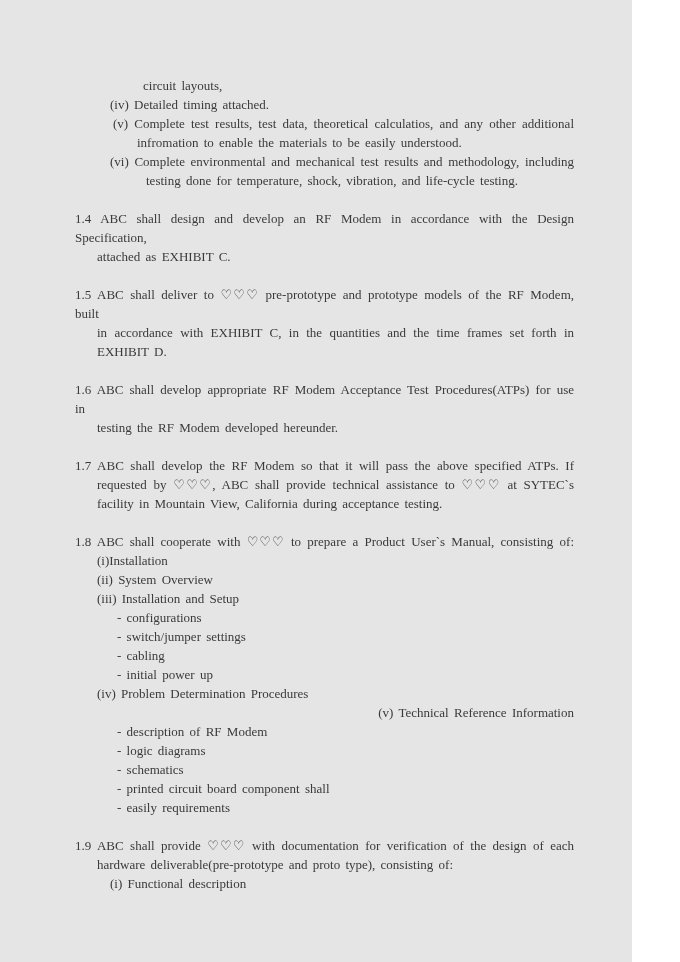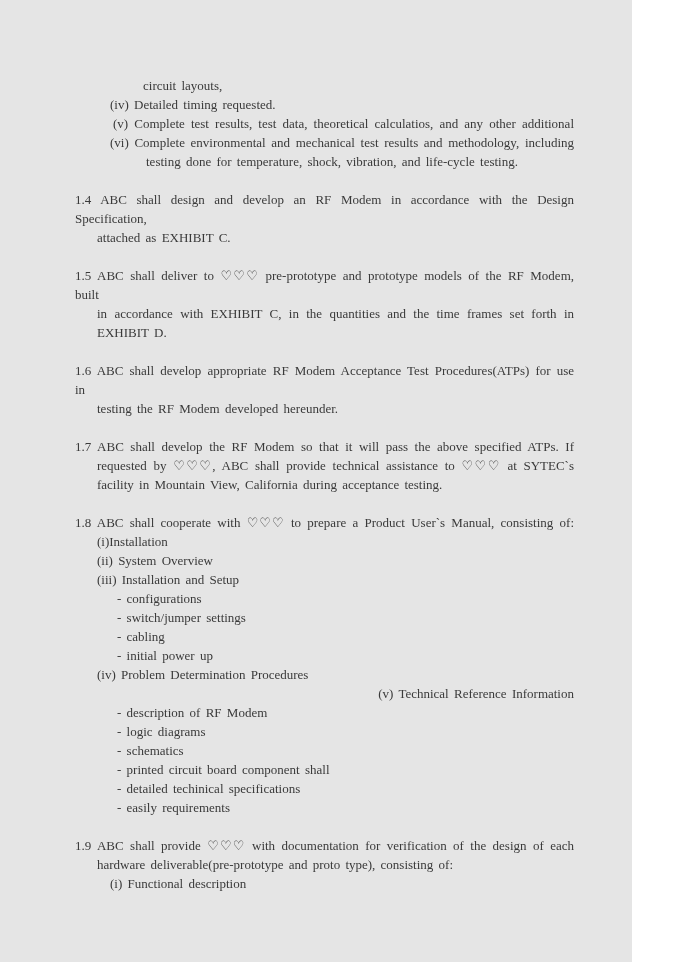--- a/index.html
+++ b/index.html
@@ -31,22 +31,23 @@
   .doc-line.gap {
     margin-top: 19px;
   }
 </style>
 </head>
 <body>
 
 <div class="page">
   <div>
       <div class="doc-line" style="padding-left: 68px;">circuit layouts,</div>
-      <div class="doc-line" style="padding-left: 35px;">(iv) Detailed timing requested.</div>
+      <div class="doc-line" style="padding-left: 35px;">(iv) Detailed timing attached.</div>
       <div class="doc-line justify" style="padding-left: 38px;">(v) Complete test results, test data, theoretical calculatios, and any other additional</div>
+      <div class="doc-line" style="padding-left: 62px;">infromation to enable the materials to be easily understood.</div>
       <div class="doc-line justify" style="padding-left: 35px;">(vi) Complete environmental and mechanical test results and methodology, including</div>
       <div class="doc-line" style="padding-left: 71px;">testing done for temperature, shock, vibration, and life-cycle testing.</div>
       <div class="doc-line justify gap" style="padding-left: 0px;">1.4 ABC shall design and develop an RF Modem in accordance with the Design Specification,</div>
       <div class="doc-line" style="padding-left: 22px;">attached as EXHIBIT C.</div>
       <div class="doc-line justify gap" style="padding-left: 0px;">1.5 ABC shall deliver to ♡♡♡ pre-prototype and prototype models of the RF Modem, built</div>
       <div class="doc-line justify" style="padding-left: 22px;">in accordance with EXHIBIT C, in the quantities and the time frames set forth in</div>
       <div class="doc-line" style="padding-left: 22px;">EXHIBIT D.</div>
       <div class="doc-line justify gap" style="padding-left: 0px;">1.6 ABC shall develop appropriate RF Modem Acceptance Test Procedures(ATPs) for use in</div>
       <div class="doc-line" style="padding-left: 22px;">testing the RF Modem developed hereunder.</div>
       <div class="doc-line justify gap" style="padding-left: 0px;">1.7 ABC shall develop the RF Modem so that it will pass the above specified ATPs. If</div>
@@ -59,19 +60,18 @@
       <div class="doc-line" style="padding-left: 42px;">- configurations</div>
       <div class="doc-line" style="padding-left: 42px;">- switch/jumper settings</div>
       <div class="doc-line" style="padding-left: 42px;">- cabling</div>
       <div class="doc-line" style="padding-left: 42px;">- initial power up</div>
       <div class="doc-line" style="padding-left: 22px;">(iv) Problem Determination Procedures</div>
       <div class="doc-line" style="padding-left: 22px; text-align: right;">(v) Technical Reference Information</div>
       <div class="doc-line" style="padding-left: 42px;">- description of RF Modem</div>
       <div class="doc-line" style="padding-left: 42px;">- logic diagrams</div>
       <div class="doc-line" style="padding-left: 42px;">- schematics</div>
       <div class="doc-line" style="padding-left: 42px;">- printed circuit board component shall</div>
-      <div class="doc-line" style="padding-left: 42px;">- detailed techinical specifications</div>
       <div class="doc-line" style="padding-left: 42px;">- easily requirements</div>
       <div class="doc-line justify gap" style="padding-left: 0px;">1.9 ABC shall provide ♡♡♡ with documentation for verification of the design of each</div>
       <div class="doc-line" style="padding-left: 22px;">hardware deliverable(pre-prototype and proto type), consisting of:</div>
       <div class="doc-line" style="padding-left: 35px;">(i) Functional description</div>
     </div>
 </div>
 
 </body></html>

